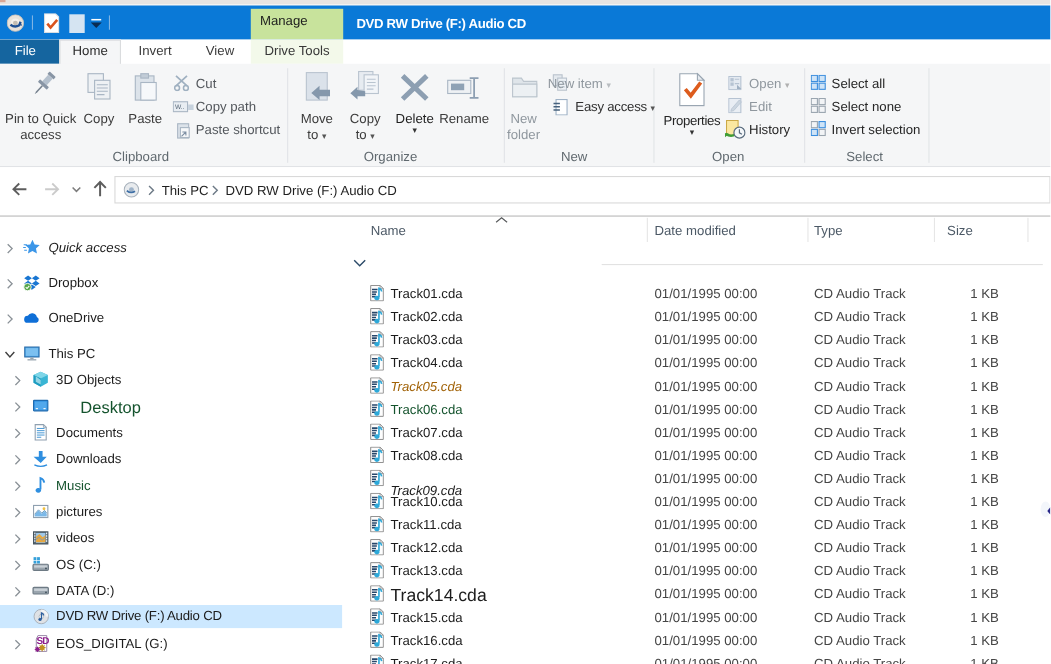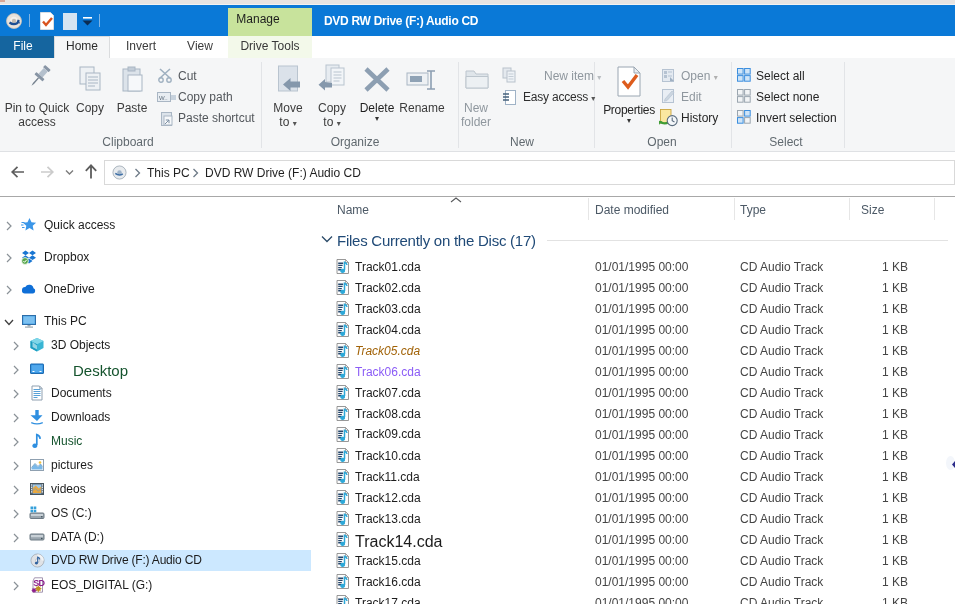--- a/index.html
+++ b/index.html
@@ -152,21 +152,21 @@
     <path d="M1 4 h8 l2 3 h12 v14 h-22 z" fill="#dfe5ea" stroke="#bcc5cd"></path>
     <path d="M1 9.5 h22 v11.5 h-22 z" fill="#ecf0f3" stroke="#bcc5cd"></path>
   </svg>
   <div class="abs lbl" style="left:446px;top:101px;width:60px;text-align:center;color:#8f979e;">New<br>folder</div>
 
   <svg class="abs" style="left:502px;top:67px;" width="17" height="16" viewBox="0 0 17 16">
     <rect x="1" y="1" width="8" height="10" fill="#e4e9ee" stroke="#b9c2cc"></rect>
     <rect x="5" y="4" width="8" height="11" fill="#eef2f6" stroke="#b9c2cc"></rect>
     <path d="M6.5 7 h5 M6.5 9.5 h5 M6.5 12 h5" stroke="#c4cdd6" stroke-width="1"></path>
   </svg>
-  <div class="abs lbl" style="left:544px;top:69px;color:#8f979e;text-align:right;">New item <span style="font-size:8px;color:#b8bcc0;">▾</span></div>
+  <div class="abs lbl" style="left:498px;top:69px;color:#8f979e;text-align:right;">New item <span style="font-size:8px;color:#b8bcc0;">▾</span></div>
 
   <svg class="abs" style="left:503px;top:90px;" width="15" height="15" viewBox="0 0 15 15">
     <rect x="2.5" y="0.5" width="10" height="14" fill="#fff" stroke="#9fb2c6"></rect>
     <path d="M0 4 h6 M0 7 h6 M0 10 h6" stroke="#46617c" stroke-width="1.4"></path>
   </svg>
   <div class="abs lbl" style="left:523px;top:90px;color:#2f2f2f;letter-spacing:-0.2px;">Easy access <span style="font-size:8px;color:#555;">▾</span></div>
 
   <svg class="abs" style="left:617px;top:66px;" width="24" height="31" viewBox="0 0 24 31">
     <path d="M1 1 h16 l6 6 v23 h-22 z" fill="#fff" stroke="#9aa6b2"></path>
     <path d="M17 1 l6 6 h-6 z" fill="#e8ecf0" stroke="#9aa6b2"></path>
@@ -364,21 +364,21 @@
       <path d="M4 10.5 l0.8 1.4 1.4 -0.8 -0.8 1.4 1.4 0.8 -1.4 0.8 0.8 1.4 -1.4 -0.8 -0.8 1.4 -0.8 -1.4 -1.4 0.8 0.8 -1.4 -1.4 -0.8 1.4 -0.8 -0.8 -1.4 1.4 0.8 z" fill="#8c1d8c"></path>
     </g>
   </defs>
     </svg>
   <svg class="abs" style="left:6px;top:220.5px;" width="6" height="10" viewBox="0 0 6 10">
       <path d="M1 1 L5 5 L1 9" fill="none" stroke="#8a9197" stroke-width="1.2"></path>
     </svg>
   <svg class="abs" style="left:21px;top:217.0px;" width="16" height="16" viewBox="0 0 16 16">
       <use href="#i-star"></use>
     </svg>
-  <div class="abs" style="left:44px;top:218.0px;font-size:12px;color:#1c1c1c;">Quick access</div>
+  <div class="abs" style="left:44px;top:218.0px;font-size:12px;color:#1c1c1c;font-style:italic;">Quick access</div>
   <svg class="abs" style="left:6px;top:252.5px;" width="6" height="10" viewBox="0 0 6 10">
       <path d="M1 1 L5 5 L1 9" fill="none" stroke="#8a9197" stroke-width="1.2"></path>
     </svg>
   <svg class="abs" style="left:21px;top:249.0px;" width="16" height="16" viewBox="0 0 16 16">
       <use href="#i-dropbox"></use>
     </svg>
   <div class="abs" style="left:44px;top:250.0px;font-size:12px;color:#1c1c1c;">Dropbox</div>
   <svg class="abs" style="left:6px;top:284.5px;" width="6" height="10" viewBox="0 0 6 10">
       <path d="M1 1 L5 5 L1 9" fill="none" stroke="#8a9197" stroke-width="1.2"></path>
     </svg>
@@ -476,21 +476,20 @@
   <div class="abs" style="left:595px;top:203px;font-size:12px;color:#4c5966;">Date modified</div>
   <div class="abs" style="left:740px;top:203px;font-size:12px;color:#4c5966;">Type</div>
   <div class="abs" style="left:861px;top:203px;font-size:12px;color:#4c5966;">Size</div>
   <div class="abs" style="left:588px;top:198px;width:1px;height:22px;background:#e6e6e6;"></div>
   <div class="abs" style="left:734px;top:198px;width:1px;height:22px;background:#e6e6e6;"></div>
   <div class="abs" style="left:849px;top:198px;width:1px;height:22px;background:#e6e6e6;"></div>
   <div class="abs" style="left:934px;top:198px;width:1px;height:22px;background:#e6e6e6;"></div>
   <svg class="abs" style="left:321px;top:235px;" width="12" height="8" viewBox="0 0 12 8">
       <path d="M1 1.5 L6 6.5 L11 1.5" fill="none" stroke="#2b4a68" stroke-width="1.3"></path>
     </svg>
-  <div class="abs" style="left:337px;top:232px;font-size:15px;color:#204a77;letter-spacing:-0.25px;">Files Currently on the Disc (17)</div>
   <div class="abs" style="left:547px;top:240px;width:401px;height:1px;background:#e2e2e2;"></div>
   <svg class="abs" style="left:0;top:0;width:0;height:0;" aria-hidden="true">
       <defs>
     <g id="cda">
       <path d="M1 0.5 h8.5 l3 3 v11 h-11.5 z" fill="#fdfdfd" stroke="#8c8c8c" stroke-width="0.9"></path>
       <path d="M9.5 0.5 l3 3 h-3 z" fill="#eeeeee" stroke="#8c8c8c" stroke-width="0.7"></path>
       <path d="M2.2 4.2 h5 M2.2 6.4 h4.4 M2.2 8.6 h3.6 M2.2 10.8 h3.6" stroke="#27476b" stroke-width="1.4"></path>
       <path d="M6.6 9.8 a2.4 2.1 0 1 0 0.1 0 z" fill="#2da8d8"></path>
       <path d="M8.5 11 V3.2 q2.2 0.6 2.5 2.8" fill="none" stroke="#2da8d8" stroke-width="1.5"></path>
     </g>
@@ -527,42 +526,42 @@
   <svg class="abs" style="left:336px;top:343.0px;" width="13" height="15" viewBox="0 0 13 15">
       <use href="#cda"></use>
     </svg>
   <div class="abs" style="left:355px;top:343.5px;font-size:12px;color:#a16207;font-style:italic;">Track05.cda</div>
   <div class="abs" style="left:595px;top:343.5px;font-size:12px;color:#454545;">01/01/1995 00:00</div>
   <div class="abs" style="left:740px;top:343.5px;font-size:12px;color:#454545;">CD Audio Track</div>
   <div class="abs" style="left:849px;top:343.5px;width:59px;text-align:right;font-size:12px;color:#454545;">1 KB</div>
   <svg class="abs" style="left:336px;top:364.0px;" width="13" height="15" viewBox="0 0 13 15">
       <use href="#cda"></use>
     </svg>
-  <div class="abs" style="left:355px;top:364.5px;font-size:12px;color:#8b5cf6;">Track06.cda</div>
+  <div class="abs" style="left:355px;top:364.5px;font-size:12px;color:#14532d;">Track06.cda</div>
   <div class="abs" style="left:595px;top:364.5px;font-size:12px;color:#454545;">01/01/1995 00:00</div>
   <div class="abs" style="left:740px;top:364.5px;font-size:12px;color:#454545;">CD Audio Track</div>
   <div class="abs" style="left:849px;top:364.5px;width:59px;text-align:right;font-size:12px;color:#454545;">1 KB</div>
   <svg class="abs" style="left:336px;top:385.0px;" width="13" height="15" viewBox="0 0 13 15">
       <use href="#cda"></use>
     </svg>
   <div class="abs" style="left:355px;top:385.5px;font-size:12px;color:#1c1c1c;">Track07.cda</div>
   <div class="abs" style="left:595px;top:385.5px;font-size:12px;color:#454545;">01/01/1995 00:00</div>
   <div class="abs" style="left:740px;top:385.5px;font-size:12px;color:#454545;">CD Audio Track</div>
   <div class="abs" style="left:849px;top:385.5px;width:59px;text-align:right;font-size:12px;color:#454545;">1 KB</div>
   <svg class="abs" style="left:336px;top:406.0px;" width="13" height="15" viewBox="0 0 13 15">
       <use href="#cda"></use>
     </svg>
   <div class="abs" style="left:355px;top:406.5px;font-size:12px;color:#1c1c1c;">Track08.cda</div>
   <div class="abs" style="left:595px;top:406.5px;font-size:12px;color:#454545;">01/01/1995 00:00</div>
   <div class="abs" style="left:740px;top:406.5px;font-size:12px;color:#454545;">CD Audio Track</div>
   <div class="abs" style="left:849px;top:406.5px;width:59px;text-align:right;font-size:12px;color:#454545;">1 KB</div>
   <svg class="abs" style="left:336px;top:427.0px;" width="13" height="15" viewBox="0 0 13 15">
       <use href="#cda"></use>
     </svg>
-  <div class="abs" style="left:355px;top:427px;font-size:12px;color:#1c1c1c;">Track09.cda</div>
+  <div class="abs" style="left:355px;top:439px;font-size:12px;color:#1c1c1c;font-style:italic;">Track09.cda</div>
   <div class="abs" style="left:595px;top:427.5px;font-size:12px;color:#454545;">01/01/1995 00:00</div>
   <div class="abs" style="left:740px;top:427.5px;font-size:12px;color:#454545;">CD Audio Track</div>
   <div class="abs" style="left:849px;top:427.5px;width:59px;text-align:right;font-size:12px;color:#454545;">1 KB</div>
   <svg class="abs" style="left:336px;top:448.0px;" width="13" height="15" viewBox="0 0 13 15">
       <use href="#cda"></use>
     </svg>
   <div class="abs" style="left:355px;top:448.5px;font-size:12px;color:#1c1c1c;">Track10.cda</div>
   <div class="abs" style="left:595px;top:448.5px;font-size:12px;color:#454545;">01/01/1995 00:00</div>
   <div class="abs" style="left:740px;top:448.5px;font-size:12px;color:#454545;">CD Audio Track</div>
   <div class="abs" style="left:849px;top:448.5px;width:59px;text-align:right;font-size:12px;color:#454545;">1 KB</div>

